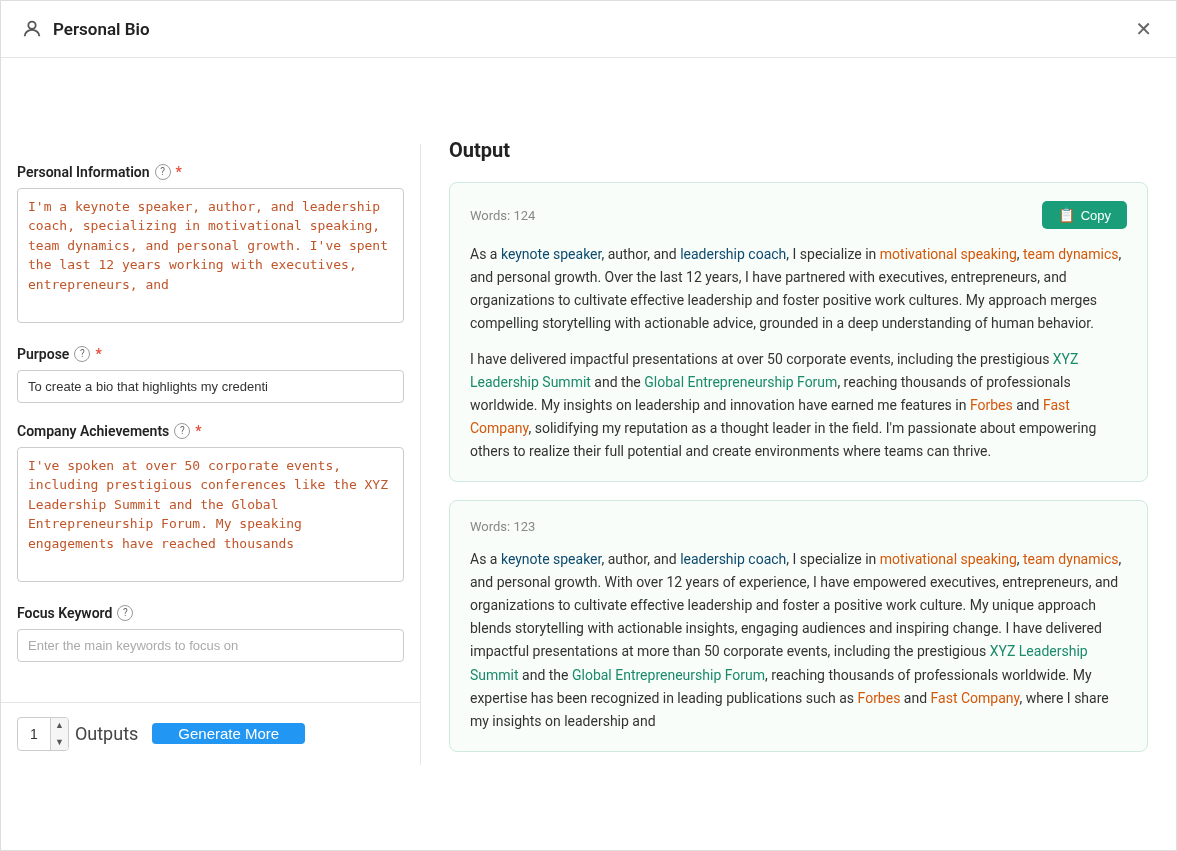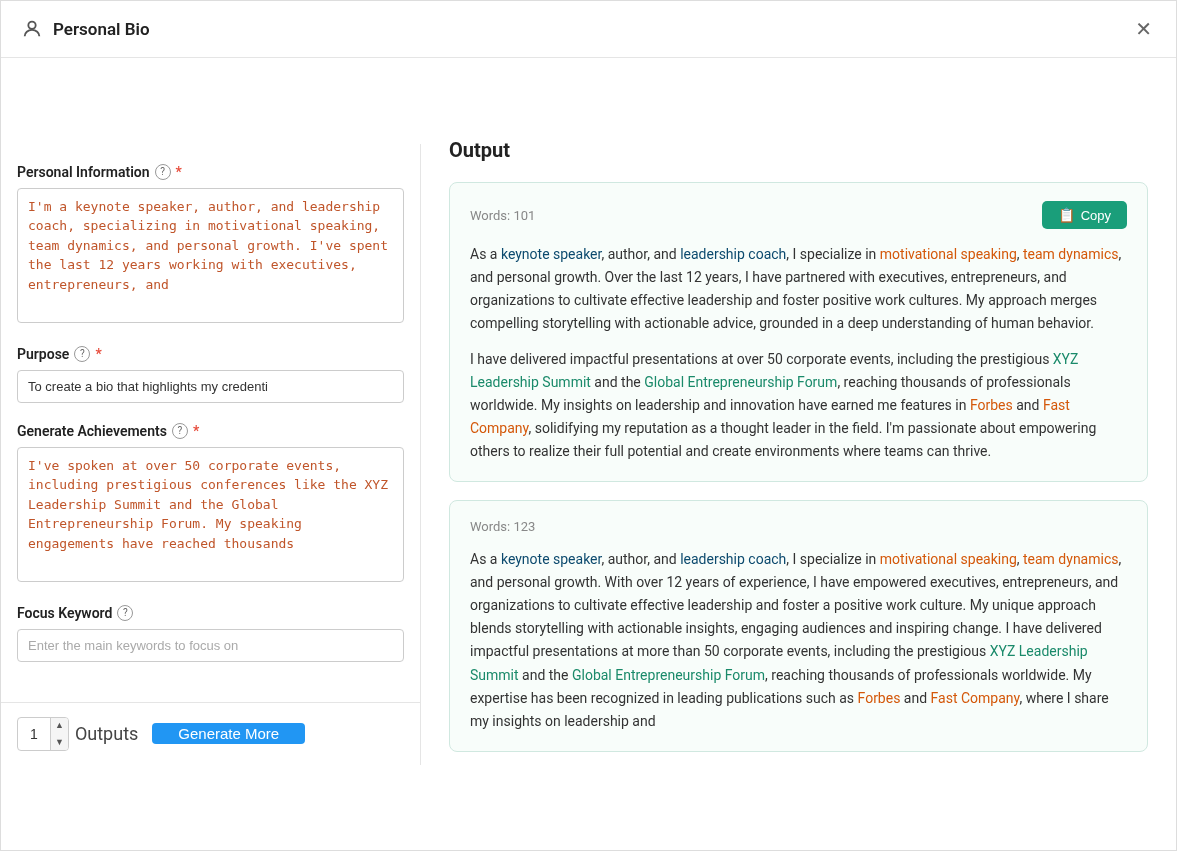--- a/index.html
+++ b/index.html
@@ -293,21 +293,21 @@
             <div class="field-label">
               <span>Purpose</span>
               <span class="help-icon">?</span>
               <span class="required">*</span>
             </div>
             <input type="text" class="field-input" value="To create a bio that highlights my credenti" style="">
           </div>
 
           <div class="field-group">
             <div class="field-label">
-              <span>Generate Achievements</span>
+              <span>Company Achievements</span>
               <span class="help-icon">?</span>
               <span class="required">*</span>
             </div>
             <textarea class="field-textarea" rows="6" style="">I've spoken at over 50 corporate events, including prestigious conferences like the XYZ Leadership Summit and the Global Entrepreneurship Forum. My speaking engagements have reached thousands</textarea>
           </div>
 
           <div class="field-group">
             <div class="field-label">
               <span>Focus Keyword</span>
               <span class="help-icon">?</span>
@@ -331,21 +331,21 @@
         </div>
         <button class="generate-btn">Generate More</button>
       </div>
     </div>
 
     <div class="right-panel">
       <div class="output-title">Output</div>
 
       <div class="output-card">
         <div class="card-header">
-          <span class="word-count">Words: 101</span>
+          <span class="word-count">Words: 124</span>
           <button class="copy-btn">
             <span class="copy-icon">📋</span>
             <span>Copy</span>
           </button>
         </div>
         <div class="card-body">
           <p>As a <span class="hl-blue">keynote speaker</span>, author, and <span class="hl-blue">leadership coach</span>, I specialize in <span class="hl-orange">motivational speaking</span>, <span class="hl-orange">team dynamics</span>, and personal growth. Over the last 12 years, I have partnered with executives, entrepreneurs, and organizations to cultivate effective leadership and foster positive work cultures. My approach merges compelling storytelling with actionable advice, grounded in a deep understanding of human behavior.</p>
           <p>I have delivered impactful presentations at over 50 corporate events, including the prestigious <span class="hl-teal">XYZ Leadership Summit</span> and the <span class="hl-teal">Global Entrepreneurship Forum</span>, reaching thousands of professionals worldwide. My insights on leadership and innovation have earned me features in <span class="hl-orange">Forbes</span> and <span class="hl-orange">Fast Company</span>, solidifying my reputation as a thought leader in the field. I'm passionate about empowering others to realize their full potential and create environments where teams can thrive.</p>
         </div>
       </div>

